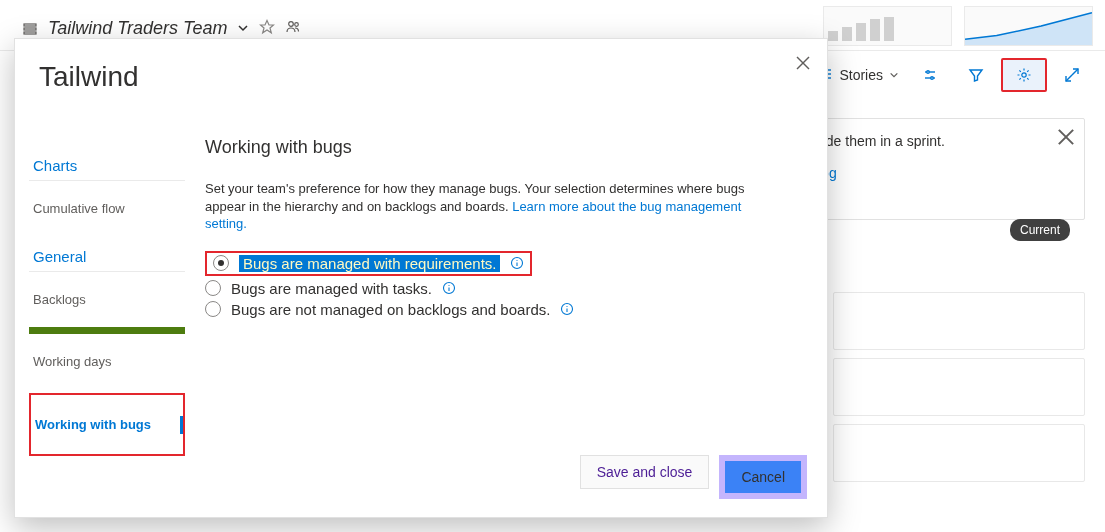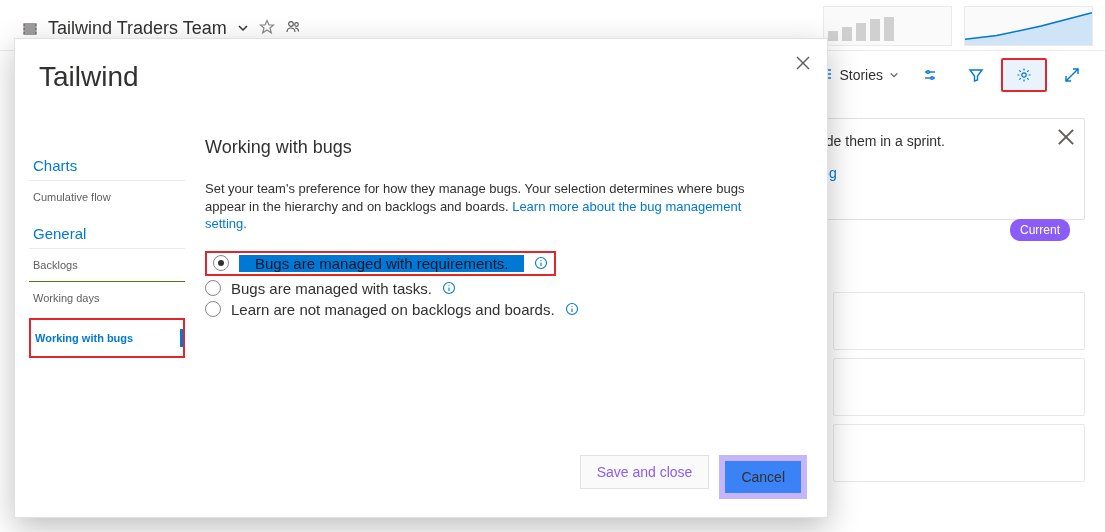--- a/index.html
+++ b/index.html
@@ -18,20 +18,21 @@
   .bg {
     position: absolute;
     left: 0; top: 0; right: 0; bottom: 0;
     background: #ffffff;
   }
   .bg-top {
     position: absolute;
     left: 0; right: 0; top: 0; height: 50px;
     background: #ffffff;
     box-shadow: 0 1px 0 #eaeaea;
+    font-style: italic;
   }
   .bg-team {
     position: absolute;
     left: 22px; top: 18px;
     display: flex; align-items: center; gap: 10px;
     color: #323130;
   }
   .bg-team .ico {
     width: 16px; height: 16px;
     color: #605e5c;
@@ -99,21 +100,21 @@
   }
   .bg-card .close {
     position: absolute; right:8px; top:8px; width:20px; height:20px;
     display:flex;align-items:center;justify-content:center;
     color:#605e5c; cursor:pointer;
   }
   .bg-card .line1 { color:#323130; margin-bottom: 16px; }
   .bg-card .link  { color:#0078d4; cursor:pointer; margin-bottom: 22px; display:inline-block;}
   .bg-card .pill {
     position:absolute; right:14px; top:100px;
-    background:#8b5cf6; color:#fff; font-size:12px;
+    background:#404040; color:#fff; font-size:12px;
     padding:4px 10px; border-radius:10px;
   }
 
   
   .bg-streak {
     position:absolute; right:20px; width:250px; height:56px;
     background:#fff; border:1px solid #e8e8e8; border-radius:2px;
   }
 
   
@@ -138,21 +139,21 @@
     font-size: 28px; font-weight: 300; color:#323130;
   }
 
   .modal-sidebar {
     position:absolute; left:14px; top:108px; width:156px;
   }
   .sec-head {
     color:#0078d4; font-size:15px; margin: 10px 0 6px 4px; cursor:pointer;
   }
   .sec-item {
-    color:#605e5c; font-size:11px; padding: 10px 4px; cursor:pointer;
+    color:#605e5c; font-size:13px; padding: 20px 4px; cursor:pointer;
     border-top: none;
   }
   .hl-item-wrap {
     border:2px solid #e3262d; margin-top:4px; padding:2px 0;
     display:flex; align-items:center;
   }
   .sec-item.sel {
     color:#0078d4; font-weight:600; flex:1;
     border:none; margin:0;
   }
@@ -181,21 +182,21 @@
   .radio {
     width:14px; height:14px; border-radius:50%;
     border:1px solid #8a8886; display:inline-flex;
     align-items:center; justify-content:center;
     flex-shrink:0;
   }
   .radio.checked::after {
     content:''; width:6px; height:6px; border-radius:50%; background:#323130;
   }
   .radio-label-sel {
-    background:#0078d4; color:#0f172a; padding:0 16px;
+    background:#0078d4; color:#fef9c3; padding:0 4px;
   }
   .info {
     width:14px; height:14px; color:#0078d4; display:inline-flex;
   }
   .info svg { width:14px; height:14px; }
   .hl-radio {
     display:inline-flex; align-items:center; gap:10px;
     border:2px solid #e3262d; padding:2px 6px;
   }
 
@@ -203,21 +204,21 @@
     position:absolute; right:20px; bottom:18px;
     display:flex; gap:10px;
   }
   .btn {
     height:32px; padding:0 16px;
     display:inline-flex; align-items:center; justify-content:center;
     font-size:14px; cursor:pointer; background:#3b82f6;
     border:6px solid #c4b5fd;
   }
   .btn.primary-disabled {
-    color:#8b5cf6; border:1px solid #e1e1e1; background:#fafafa;
+    color:#4c1d95; border:1px solid #e1e1e1; background:#fafafa;
     cursor:default;
   }
 </style>
 </head>
 <body>
 
 <div class="bg">
 
   <div class="bg-top">
     <div class="bg-team">
@@ -334,21 +335,21 @@
   </span>
 
   <div class="modal-title">Tailwind</div>
 
   <div class="modal-sidebar">
     <div class="sec-head">Charts</div>
     <div class="sec-item" style="border-top:1px solid #eaeaea">Cumulative flow</div>
 
     <div class="sec-head" style="margin-top:12px">General</div>
     <div class="sec-item" style="border-top:1px solid #eaeaea">Backlogs</div>
-    <div class="sec-item" style="border-top:1px solid #4d7c0f">Working days</div>
+    <div class="sec-item" style="border-top:7px solid #4d7c0f">Working days</div>
 
     <div class="hl-item-wrap">
       <div class="sec-item sel">Working with bugs</div>
       <div class="sel-bar"></div>
     </div>
   </div>
 
   <div class="modal-main">
     <div class="panel-title">Working with bugs</div>
 
@@ -379,21 +380,21 @@
           <svg viewBox="0 0 14 14" fill="none" stroke="currentColor" stroke-width="1.1">
               <circle cx="7" cy="7" r="5.5"></circle>
               <line x1="7" y1="6.5" x2="7" y2="10"></line>
               <circle cx="7" cy="4.5" r="0.6" fill="currentColor" stroke="none"></circle>
             </svg>
         </span>
       </div>
 
       <div class="radio-row">
         <span class="radio"></span>
-        <span>Learn are not managed on backlogs and boards.</span>
+        <span>Bugs are not managed on backlogs and boards.</span>
         <span class="info">
           <svg viewBox="0 0 14 14" fill="none" stroke="currentColor" stroke-width="1.1">
               <circle cx="7" cy="7" r="5.5"></circle>
               <line x1="7" y1="6.5" x2="7" y2="10"></line>
               <circle cx="7" cy="4.5" r="0.6" fill="currentColor" stroke="none"></circle>
             </svg>
         </span>
       </div>
 
     </div>

